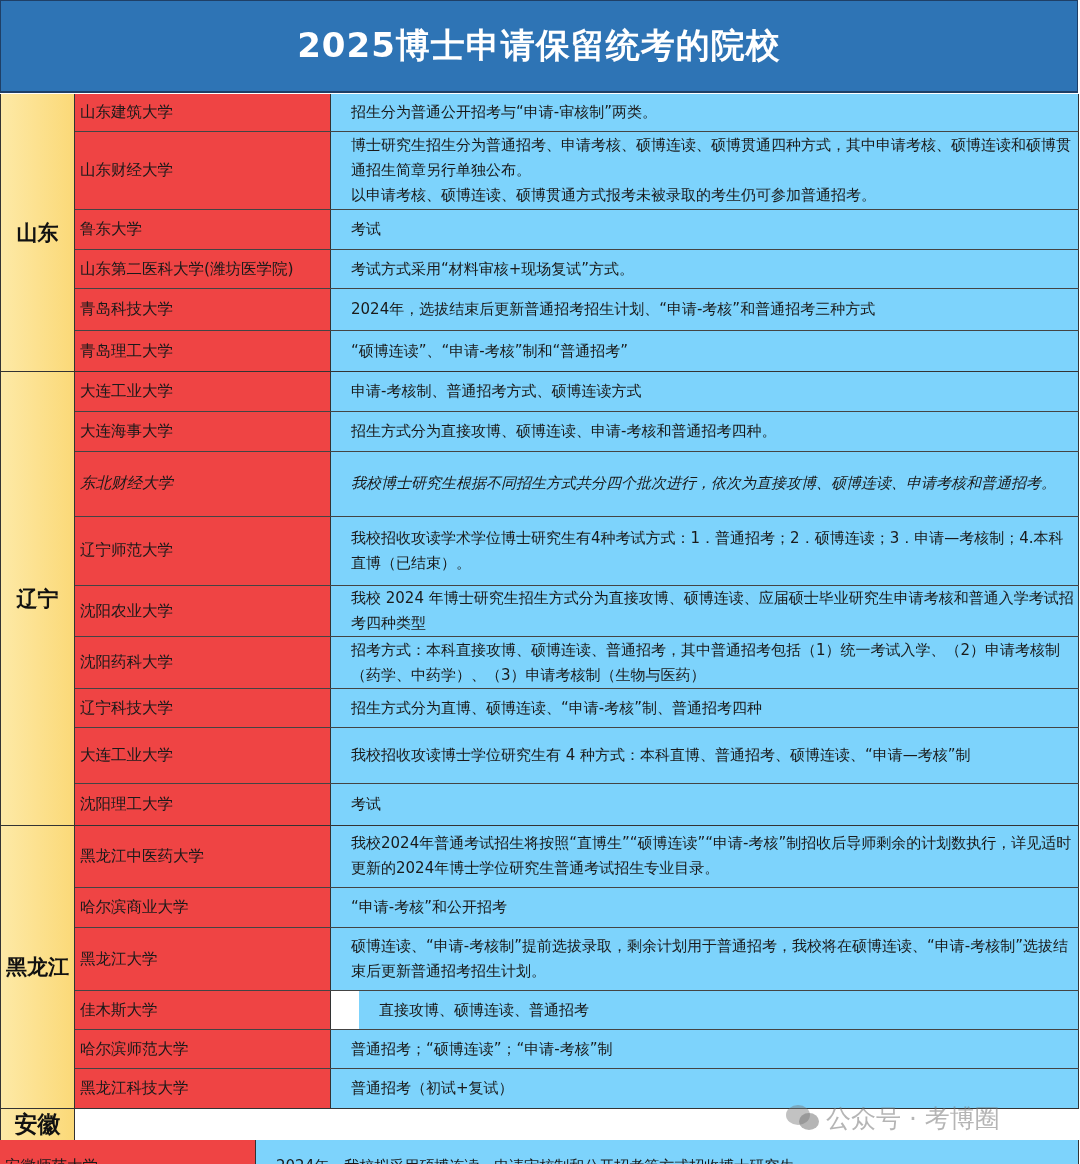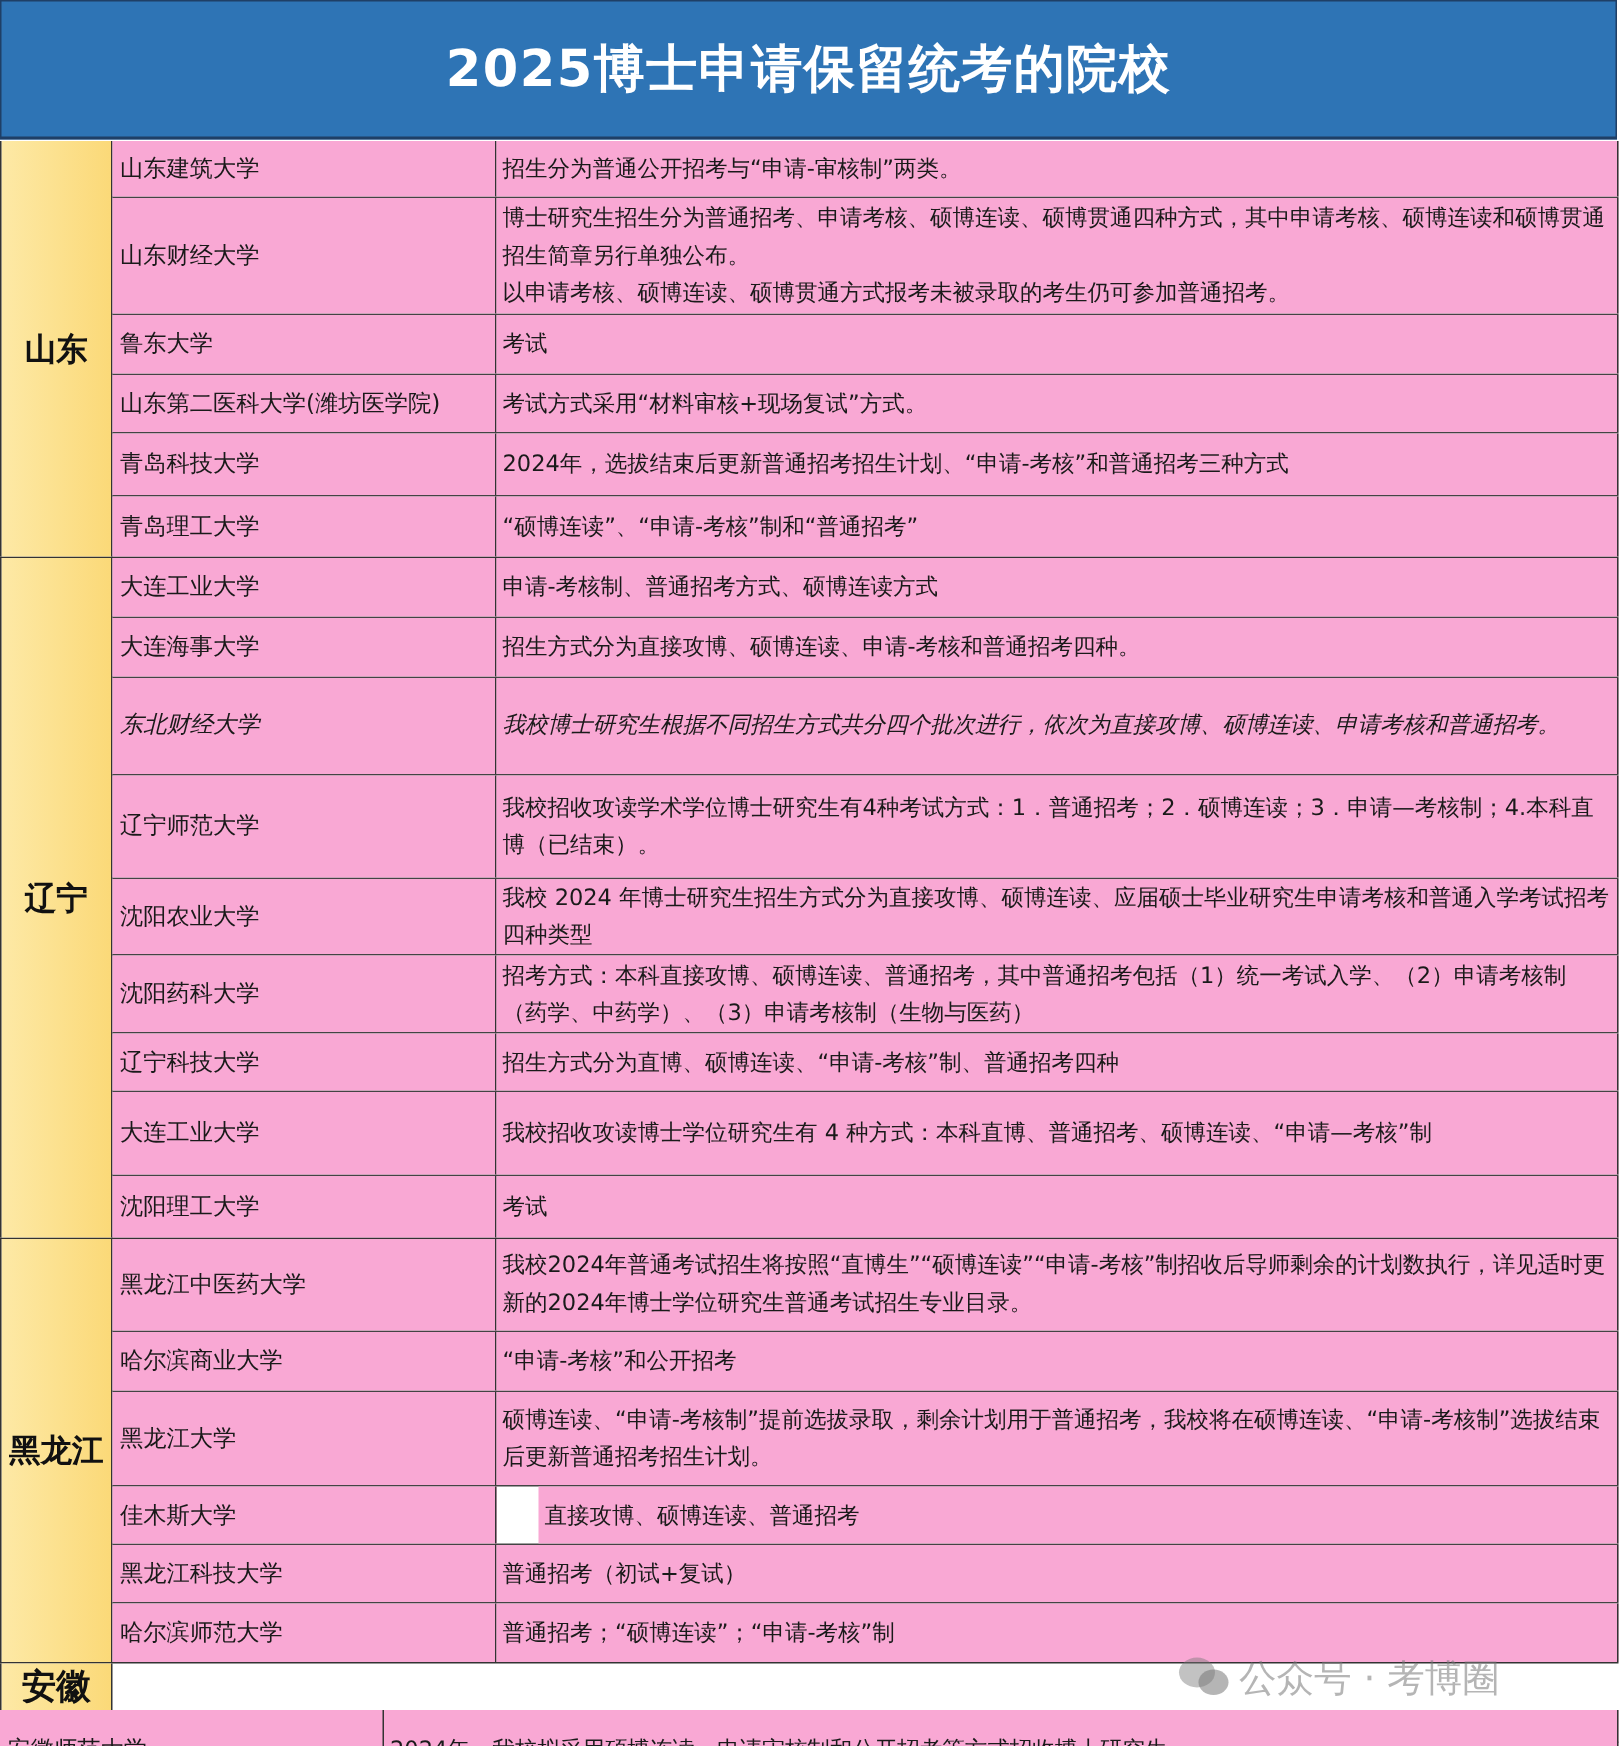--- a/index.html
+++ b/index.html
@@ -12,25 +12,25 @@
                font-family:"DejaVu Sans","Liberation Sans",sans-serif; }
   .table { position:absolute; left:0; top:94px; width:1079px; }
   .group { display:flex; border-bottom:1.5px solid #333; box-sizing:border-box; }
   .province { width:75px; flex:none; background:linear-gradient(90deg,#fde9a6 0%,#fbd978 100%);
               border-left:1.5px solid #333; border-right:1.5px solid #333; box-sizing:border-box;
               display:flex; align-items:center; justify-content:center;
               font-size:21px; font-weight:bold; color:#111; }
   .rows { flex:1; display:flex; flex-direction:column; }
   .row { display:flex; border-bottom:1px solid #444; box-sizing:border-box; }
   .row:last-child { border-bottom:none; }
-  .school { width:256px; flex:none; background:#f9a8d4; border-right:1.5px solid #333;
+  .school { width:256px; flex:none; background:#ef4444; border-right:1.5px solid #333;
             box-sizing:border-box; display:flex; align-items:center; padding-left:5px;
             font-size:15.5px; color:#1a1a1a; }
-  .desc { flex:1; background:#f9a8d4; border-right:1.5px solid #333; box-sizing:border-box;
-          display:flex; align-items:center; padding:2px 4px 2px 4px;
+  .desc { flex:1; background:#7dd3fc; border-right:1.5px solid #333; box-sizing:border-box;
+          display:flex; align-items:center; padding:2px 4px 2px 20px;
           font-size:15px; line-height:25px; color:#1a1a1a; white-space:pre-line; }
   .watermark { position:absolute; left:786px; top:1102px; display:flex; align-items:center;
                color:rgba(120,120,120,0.55); font-size:25px; pointer-events:none; }
   .wm-icon { width:34px; height:28px; position:relative; margin-right:6px; }
   .wm-icon .b1 { position:absolute; left:0; top:0; width:24px; height:20px; border-radius:50%;
                  background:rgba(120,120,120,0.45); }
   .wm-icon .b2 { position:absolute; left:13px; top:8px; width:20px; height:17px; border-radius:50%;
                  background:rgba(120,120,120,0.55); }
 </style>
 </head>
@@ -128,26 +128,26 @@
       </div>
       <div class="row" style="height:64px;">
         <div class="school">黑龙江大学</div>
         <div class="desc">硕博连读、“申请-考核制”提前选拔录取，剩余计划用于普通招考，我校将在硕博连读、“申请-考核制”选拔结束后更新普通招考招生计划。</div>
       </div>
       <div class="row" style="height:39px;gap:28px;">
         <div class="school">佳木斯大学</div>
         <div class="desc">直接攻博、硕博连读、普通招考</div>
       </div>
       <div class="row" style="height:39px;">
+        <div class="school">哈尔滨师范大学</div>
+        <div class="desc">普通招考；“硕博连读”；“申请-考核”制</div>
+      </div>
+      <div class="row" style="height:39px;">
         <div class="school">黑龙江科技大学</div>
         <div class="desc">普通招考（初试+复试）</div>
-      </div>
-      <div class="row" style="height:39px;">
-        <div class="school">哈尔滨师范大学</div>
-        <div class="desc">普通招考；“硕博连读”；“申请-考核”制</div>
       </div>
     </div>
   </div>
 
   <div class="group" style="height:53px;flex-direction:column;">
     <div class="province" style="font-size:23px;">安徽</div>
     <div class="rows">
       <div class="row" style="height:53px;">
         <div class="school">安徽师范大学</div>
         <div class="desc">2024年，我校拟采用硕博连读、申请审核制和公开招考等方式招收博士研究生</div>

